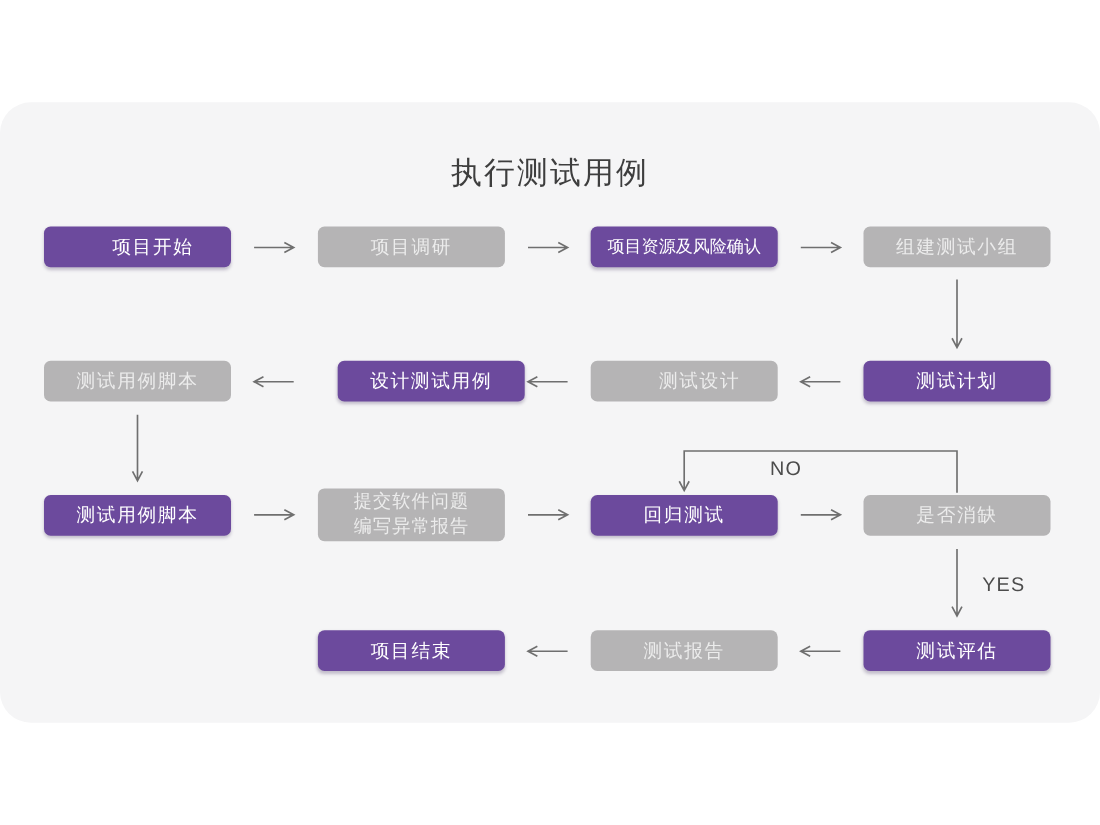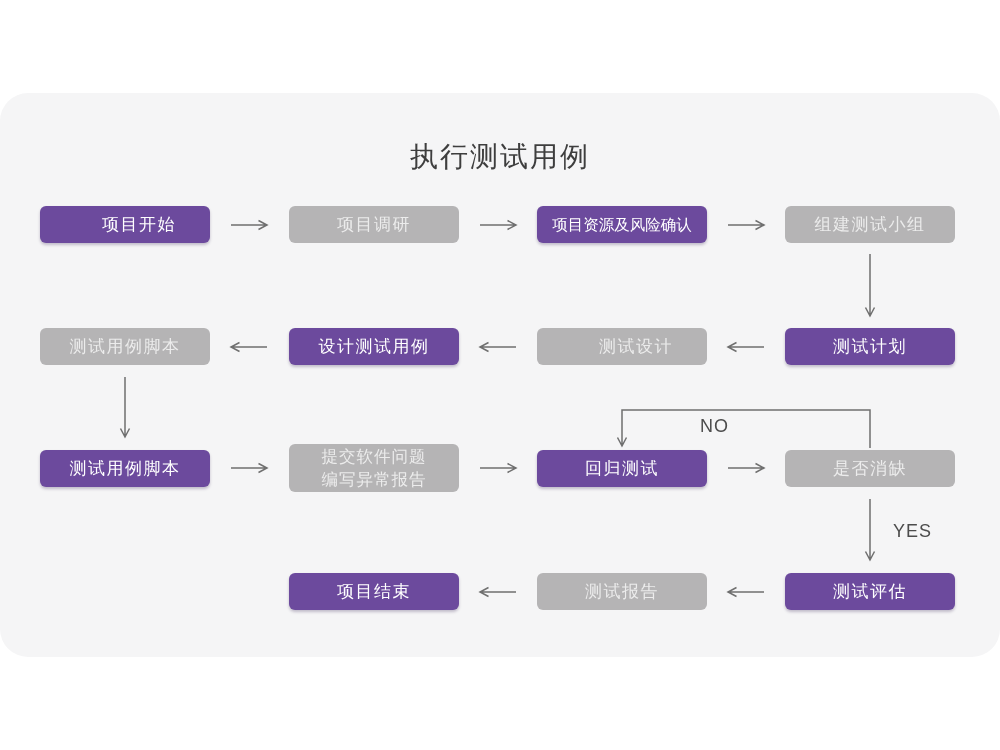--- a/index.html
+++ b/index.html
@@ -100,21 +100,21 @@
   <div class="card"></div>
 
   <div class="title">执行测试用例</div>
 
   <div class="node purple" style="left:40px;  top:206px;padding-left:28px;">项目开始</div>
   <div class="node gray" style="left:289px; top:206px;">项目调研</div>
   <div class="node purple small" style="left:537px; top:206px;">项目资源及风险确认</div>
   <div class="node gray" style="left:785px; top:206px;">组建测试小组</div>
 
   <div class="node gray" style="left:40px;  top:328px;">测试用例脚本</div>
-  <div class="node purple" style="left:289px; top:328px;">设计测试用例</div>
+  <div class="node purple" style="left:307px; top:328px;">设计测试用例</div>
   <div class="node gray" style="left:537px; top:328px;padding-left:28px;">测试设计</div>
   <div class="node purple" style="left:785px; top:328px;">测试计划</div>
 
   <div class="node purple" style="left:40px;  top:450px;">测试用例脚本</div>
   <div class="node gray tall" style="left:289px; top:444px;">提交软件问题
 编写异常报告</div>
   <div class="node purple" style="left:537px; top:450px;">回归测试</div>
   <div class="node gray" style="left:785px; top:450px;">是否消缺</div>
 
   <div class="node purple" style="left:289px; top:573px;">项目结束</div>

